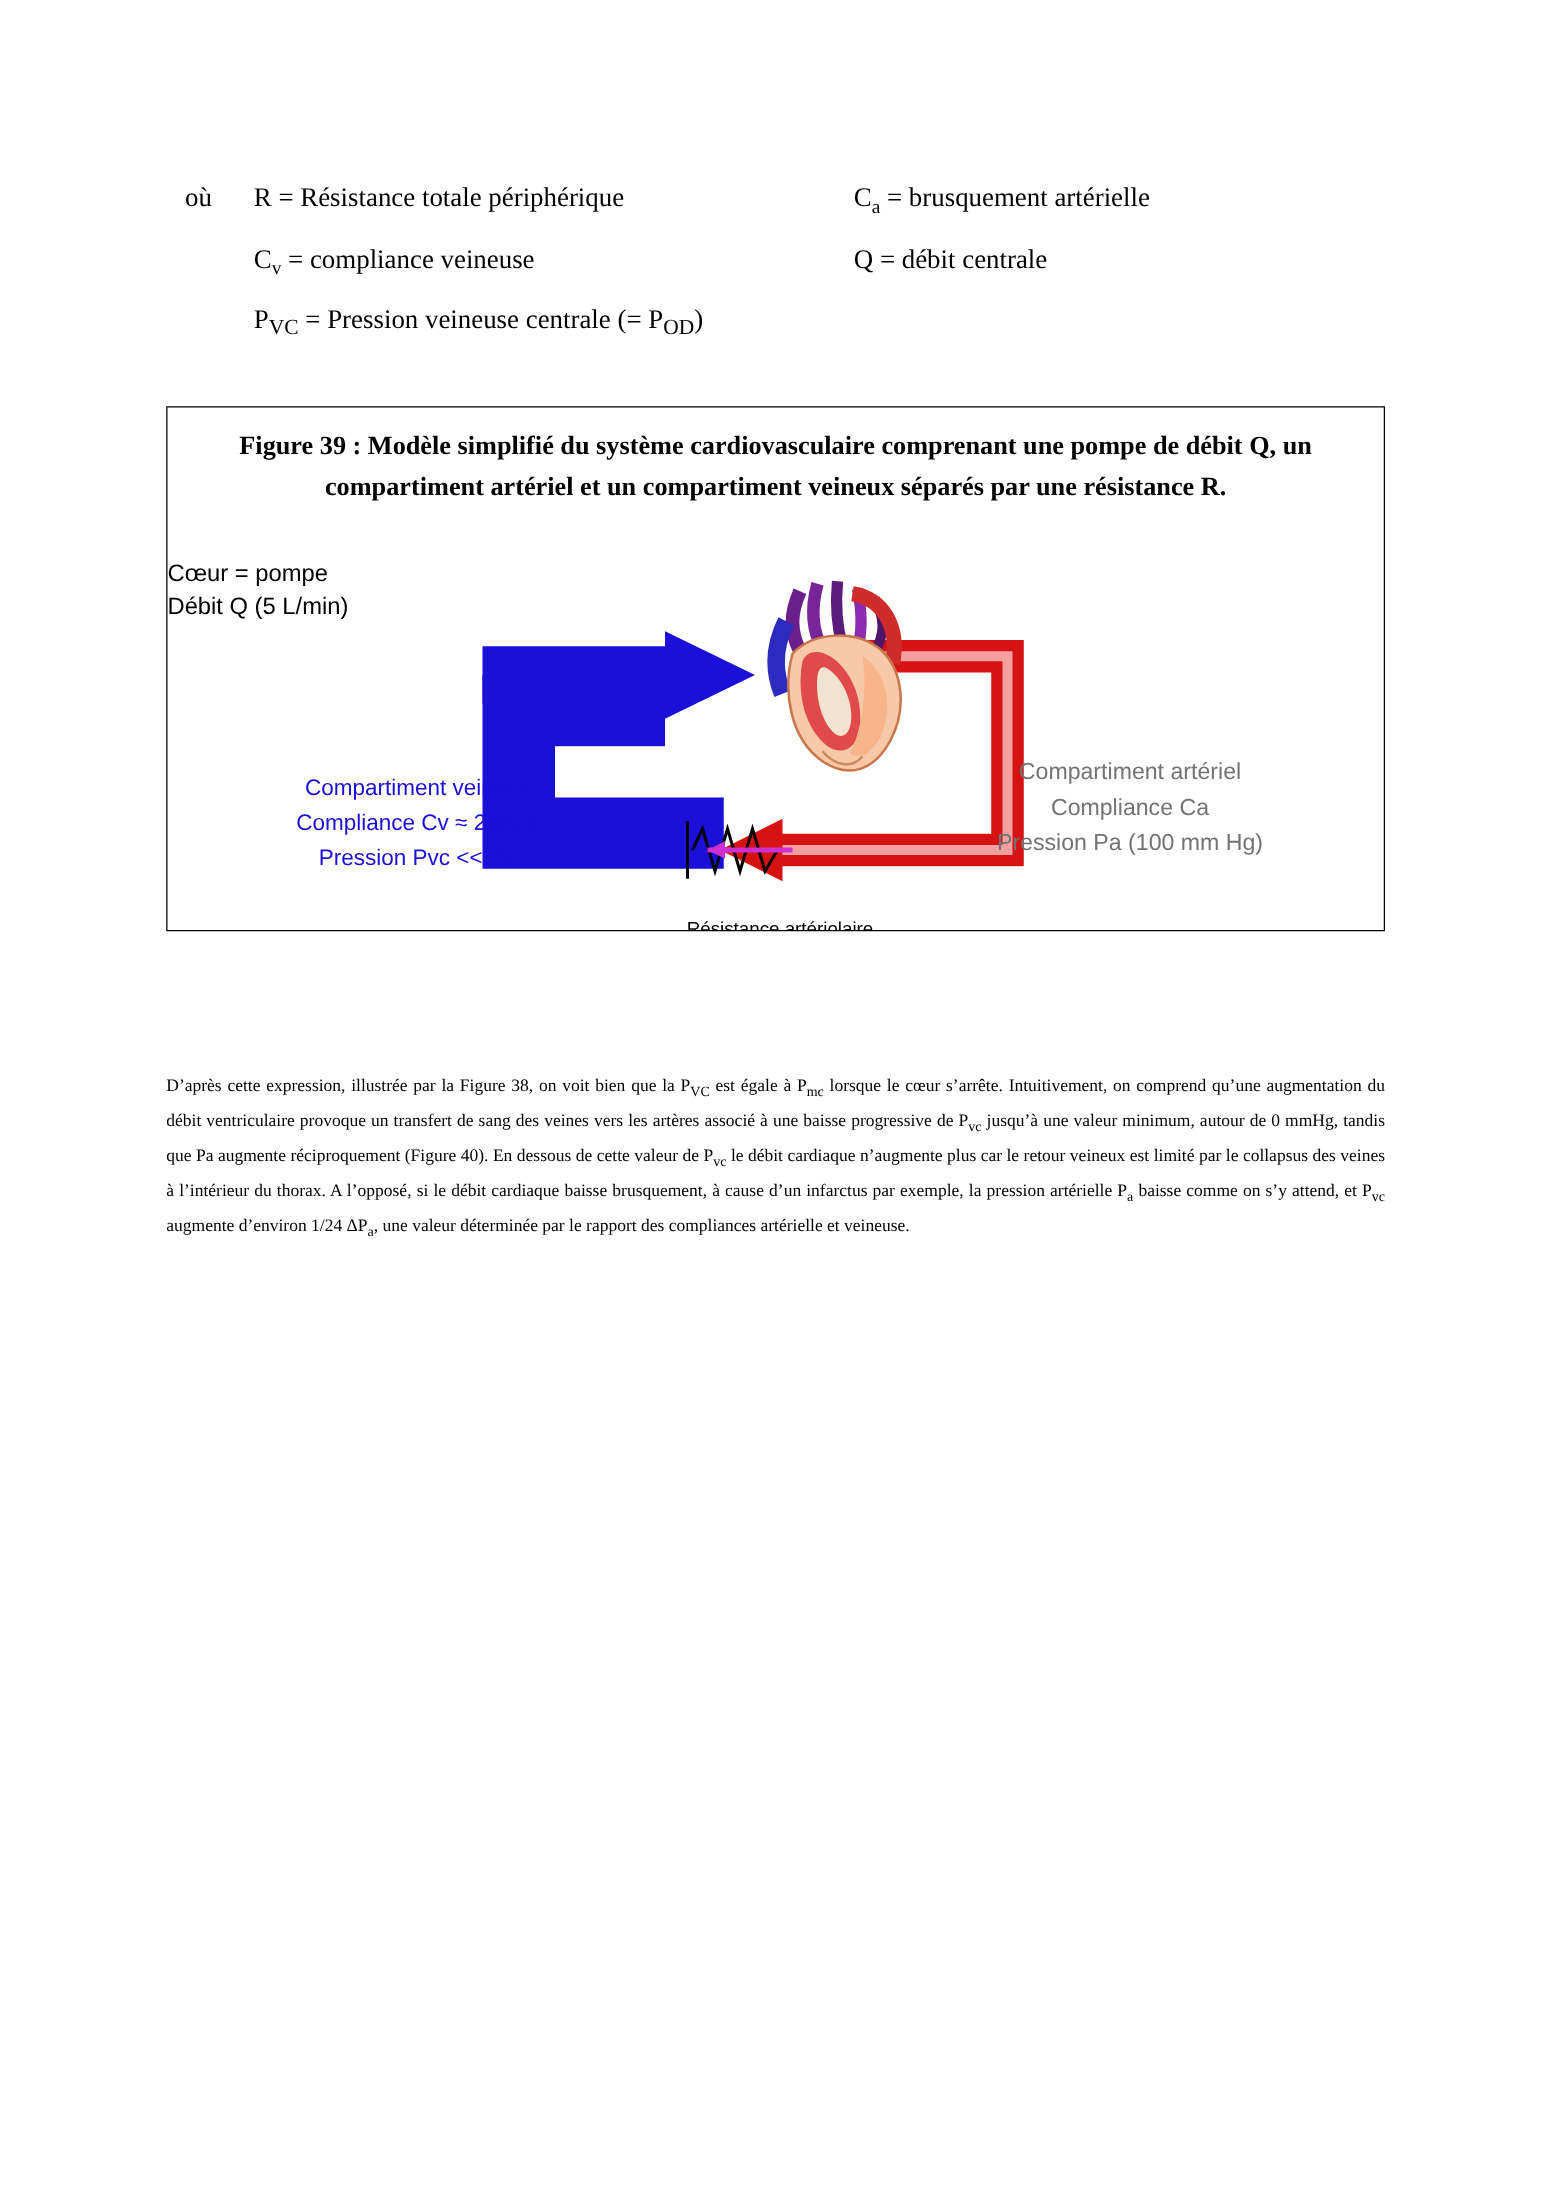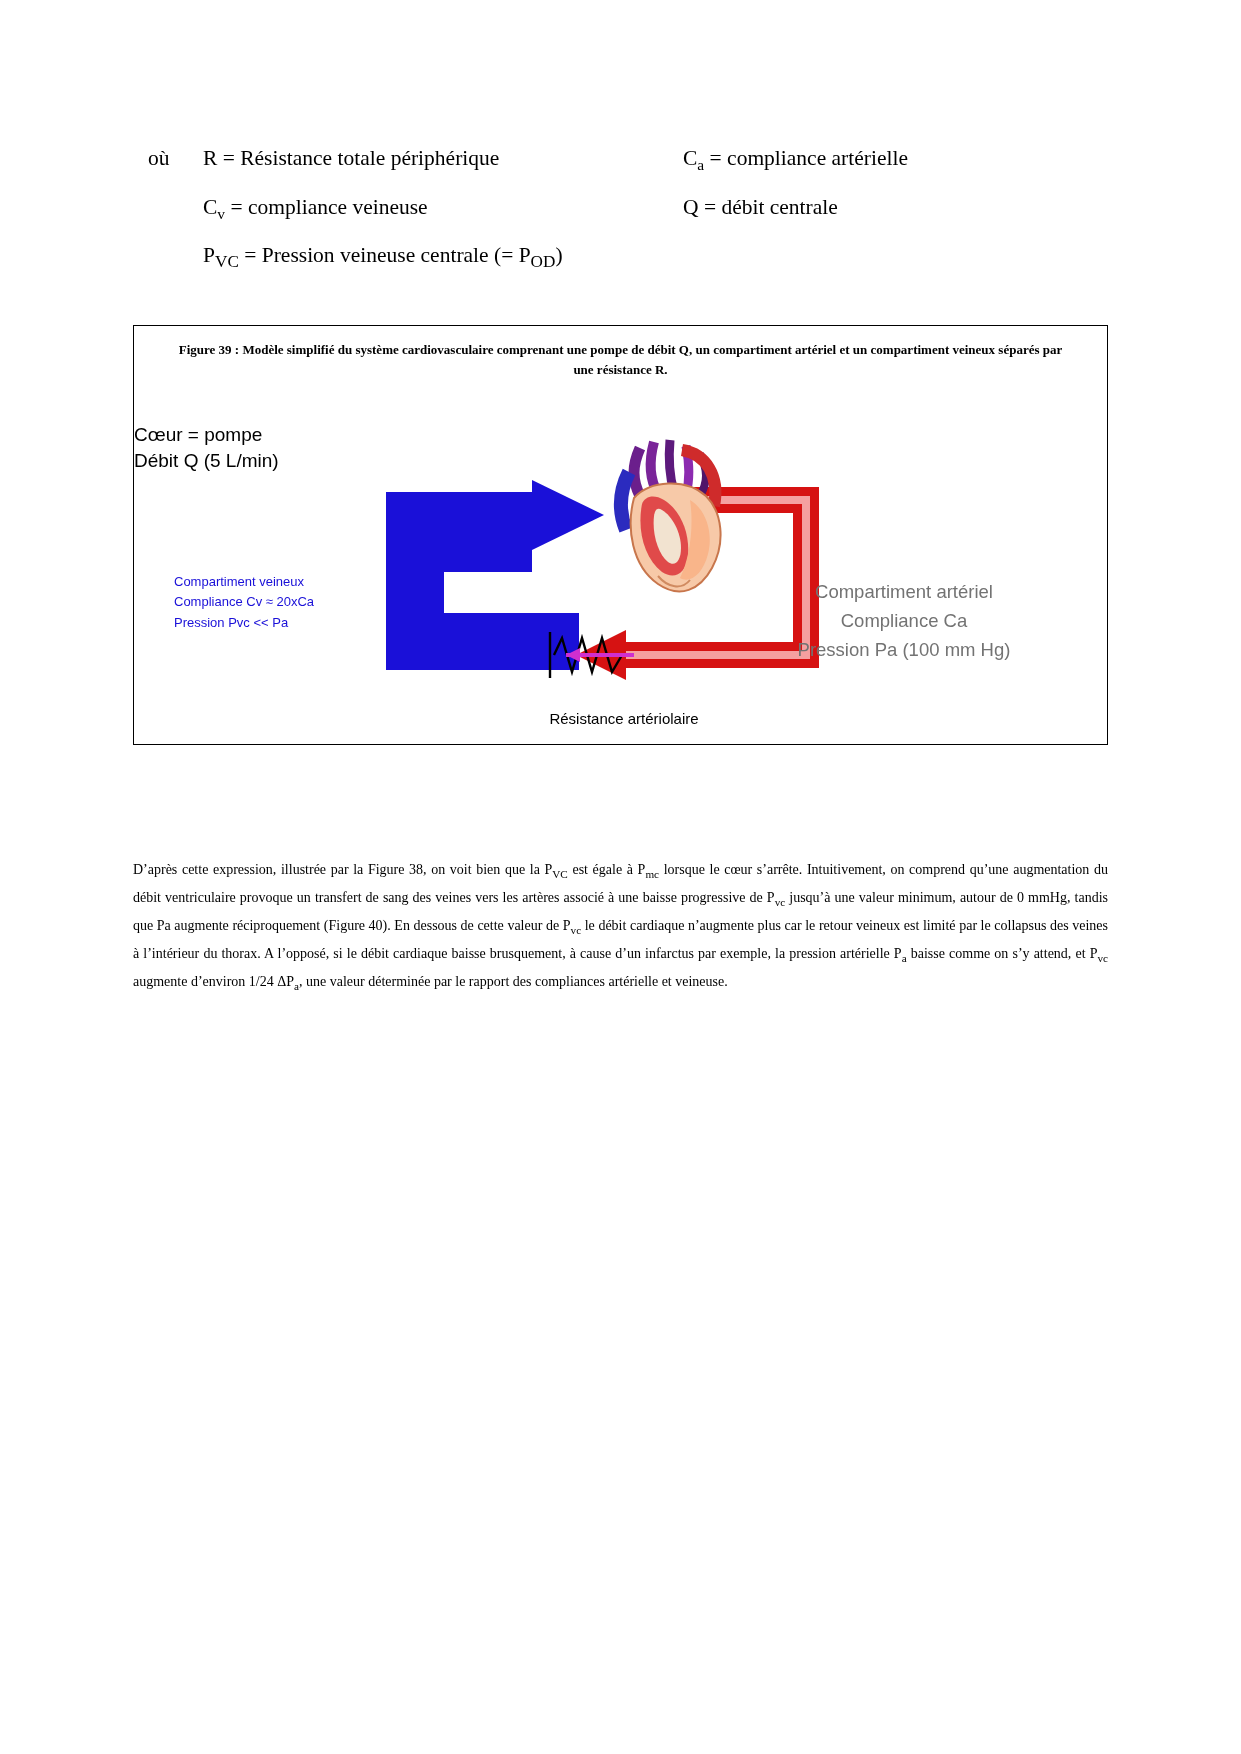--- a/index.html
+++ b/index.html
@@ -63,21 +63,21 @@
     width: 975px;
     height: 420px;
     border: 1px solid #000000;
     box-sizing: border-box;
     overflow: hidden;
     background: #ffffff;
   }
   .fig-caption {
     font-family: "Liberation Serif", serif;
     font-weight: bold;
-    font-size: 13px;
+    font-size: 21px;
     line-height: 1.55;
     text-align: center;
     margin: 14px 38px 0 38px;
   }
   .fig-canvas {
     position: relative;
     width: 975px;
     height: 340px;
     font-family: "Liberation Sans", sans-serif;
   }
@@ -86,25 +86,25 @@
     left: 0;
     top: 42px;
     width: 975px;
     font-size: 19px;
     line-height: 1.35;
     color: #000000;
   }
   .lbl-veineux {
     position: absolute;
     left: 40px;
-    top: 192px;
+    top: 212px;
     width: 320px;
-    text-align: left;
+    text-align: center;
     color: #1a10d8;
-    font-size: 13px;
+    font-size: 18px;
     line-height: 1.55;
     z-index: 6;
   }
   .lbl-arteriel {
     position: absolute;
     left: 600px;
     top: 198px;
     width: 340px;
     text-align: center;
     color: #737373;
@@ -142,21 +142,21 @@
 <div class="page">
 
   <div class="defs">
 
     <div class="def-row">
       <div class="def-lead">où</div>
       <div class="def-col1">
         <span>R = Résistance totale périphérique</span>
       </div>
       <div class="def-col2">
-        <span>C</span><sub>a</sub><span> = compliance artérielle</span>
+        <span>C</span><sub>a</sub><span> = brusquement artérielle</span>
       </div>
     </div>
 
     <div class="def-row">
       <div class="def-lead"></div>
       <div class="def-col1">
         <span>C</span><sub>v</sub><span> = compliance veineuse</span>
       </div>
       <div class="def-col2">
         <span>Q</span><span> = débit centrale</span>

